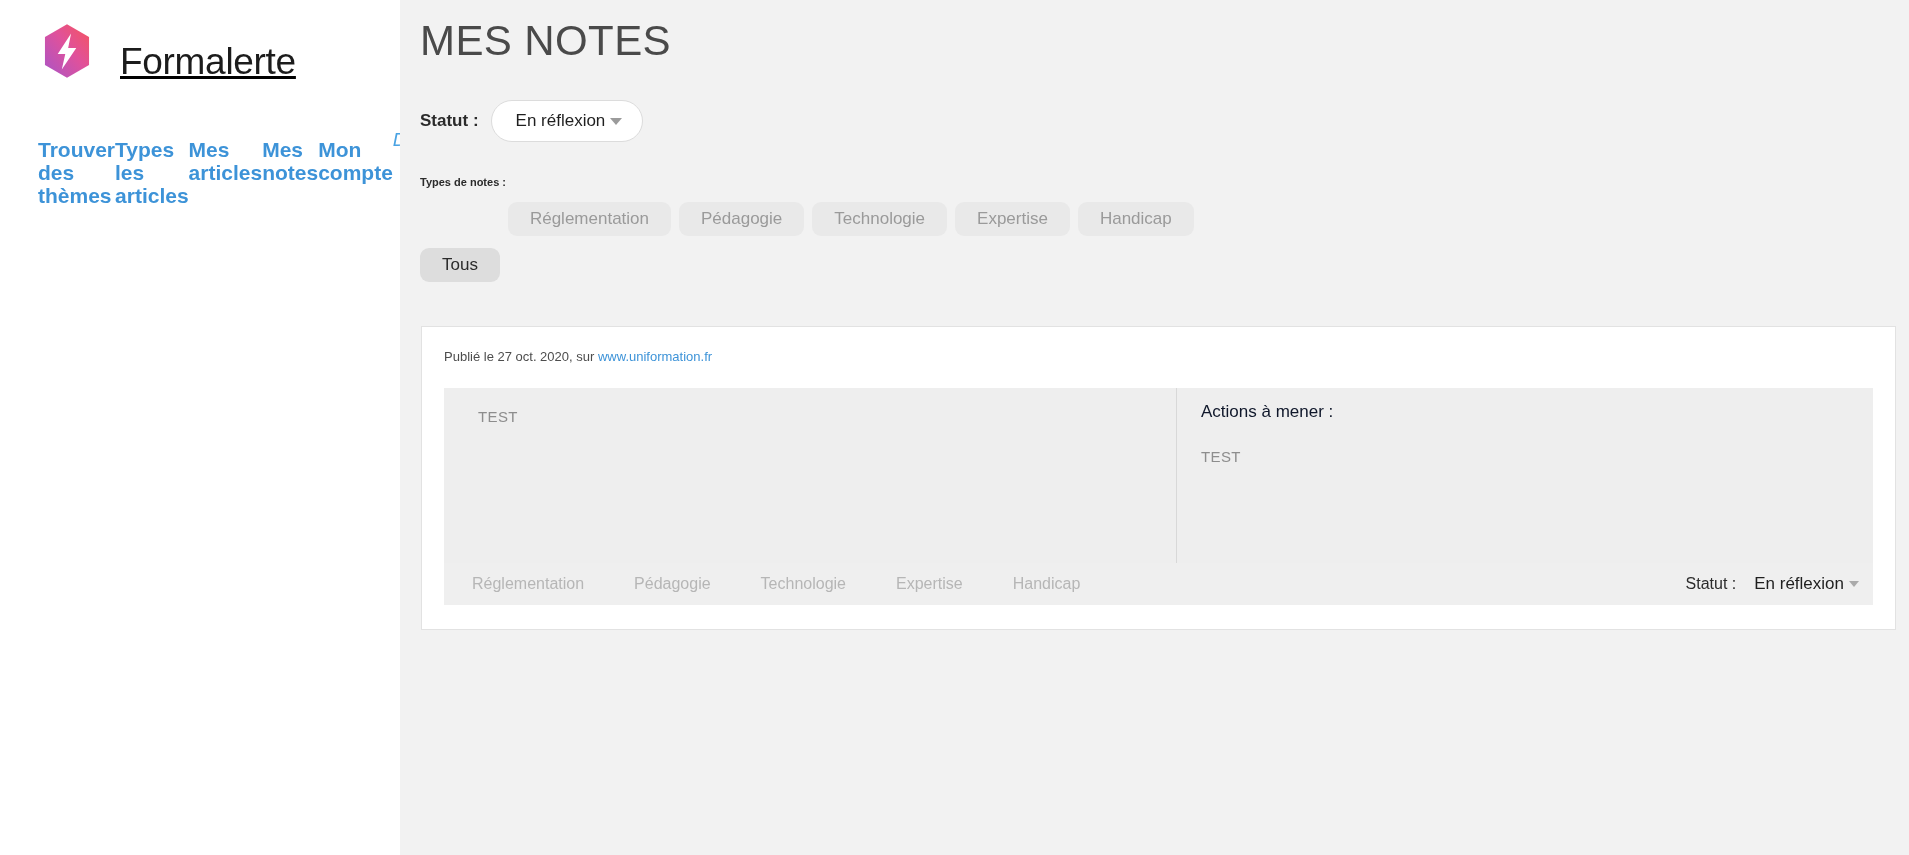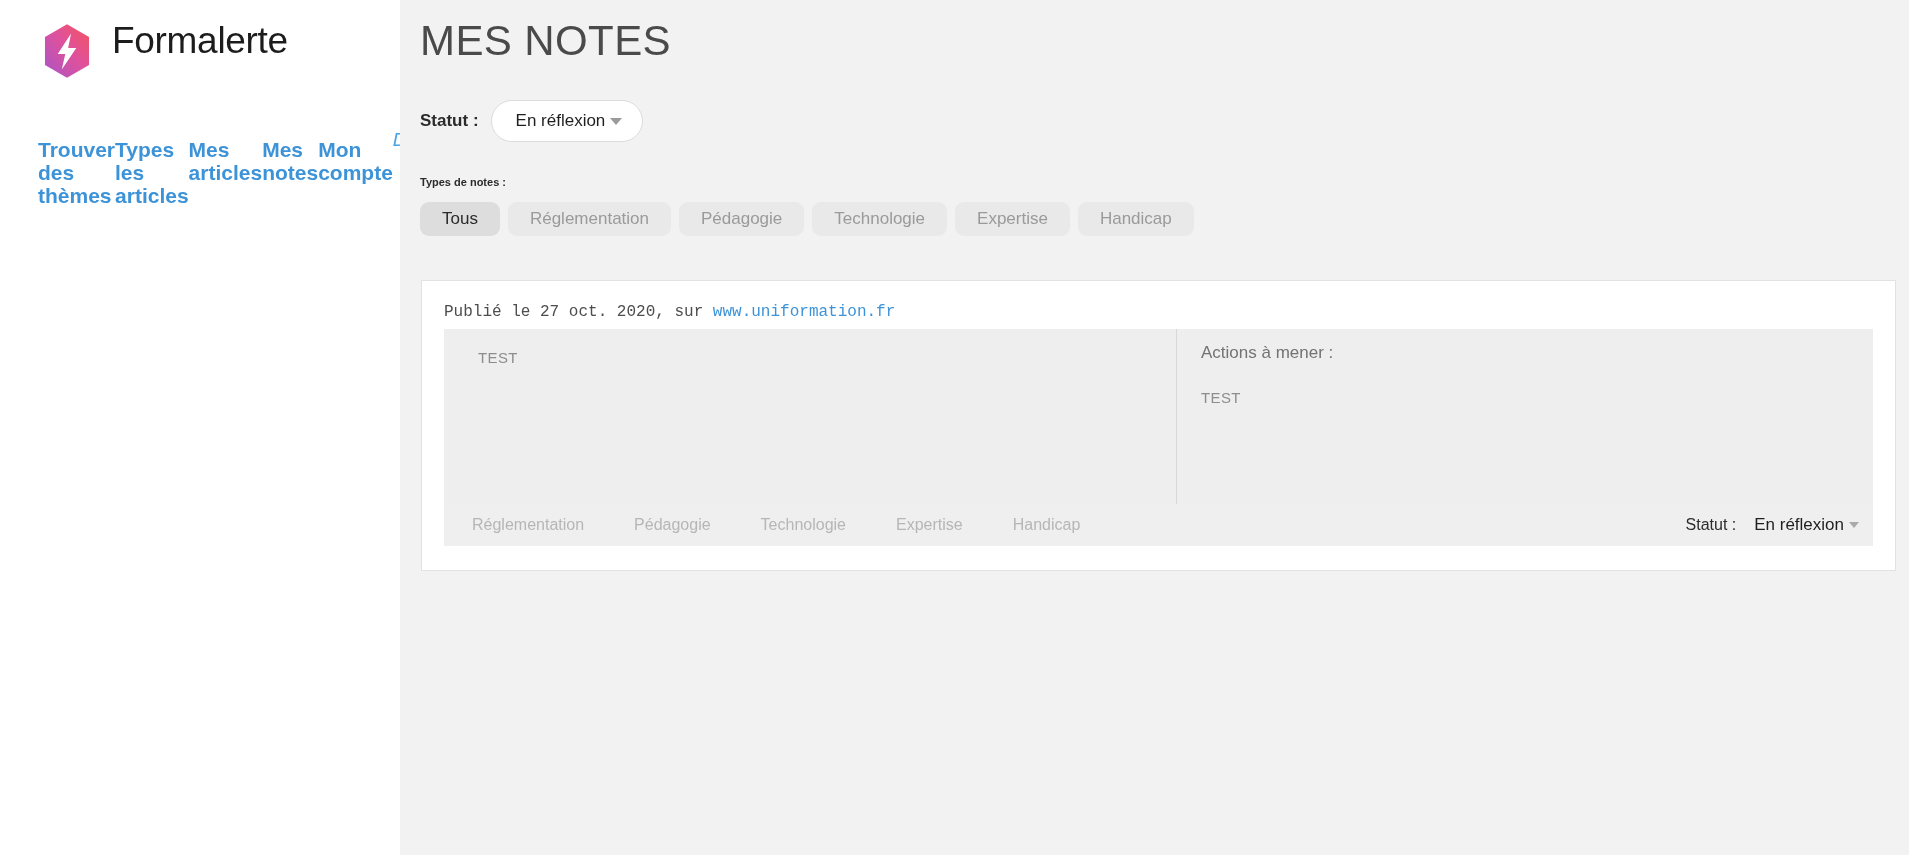--- a/index.html
+++ b/index.html
@@ -15,21 +15,21 @@
   .app { display: flex; width: 1909px; height: 855px; }
 
   
   .sidebar {
     width: 400px;
     min-width: 400px;
     height: 855px;
     background: #ffffff;
     padding: 22px 0 0 38px;
   }
-  .brand { display: flex; align-items: flex-start; gap: 16px; margin-bottom: 58px; }
+  .brand { display: flex; align-items: flex-end; gap: 24px; margin-bottom: 58px; text-decoration: underline; }
   .logo-hex { width: 58px; height: 58px; display: block; }
   .brand-name {
     font-size: 37px;
     color: #1c1c1c;
     font-weight: 400;
     letter-spacing: -0.3px;
     line-height: 1;
   }
   .user-email {
     font-size: 16px;
@@ -106,51 +106,51 @@
     height: 34px;
     padding: 0 22px;
     font-size: 17px;
     font-family: inherit;
     background: #e9e9e9;
     color: #9a9a9a;
     cursor: pointer;
     display: inline-flex;
     align-items: center;
   }
-  .chip.active { background: #dddddd; color: #2b2b2b; }
+  .chip.active { background: #dddddd; color: #2b2b2b; margin-top: 46px; }
 
   
   .card {
     background: #ffffff;
     border: 1px solid #e2e2e2;
     width: 1475px;
     margin-left: 1px;
     padding: 22px 22px 24px 22px;
   }
   .card-title {
     font-size: 23px;
     font-weight: 700;
     color: #1a1a1a;
     margin: 0 0 10px 0;
     line-height: 1.25;
   }
-  .card-meta { font-size: 16px; color: #4d4d4d; margin-bottom: 8px; font-family: Liberation Mono, monospace; }
+  .card-meta { font-size: 13px; color: #4d4d4d; margin-bottom: 24px; }
   .card-meta a { color: #3d93d8; text-decoration: none; cursor: pointer; }
 
   .panes { display: flex; background: #eeeeee; }
   .pane {
     background: #eeeeee;
     min-height: 175px;
     padding: 20px 24px;
     margin-left: 10px;
   }
   .pane-left { flex: 0 0 712px; }
   .pane-right { flex: 1; border-left: 1px solid #d8d8d8; padding-top: 14px; }
   .pane-note { font-size: 15px; color: #8d8d8d; letter-spacing: 0.4px; }
-  .pane-heading { font-size: 17px; color: #737373; margin-bottom: 26px; }
+  .pane-heading { font-size: 17px; color: #0f172a; margin-bottom: 26px; }
 
   .card-footer {
     background: #efefef;
     display: flex;
     align-items: center;
     height: 42px;
     padding: 0 14px 0 28px;
   }
   .tags { display: flex; gap: 0; }
   .tag {

